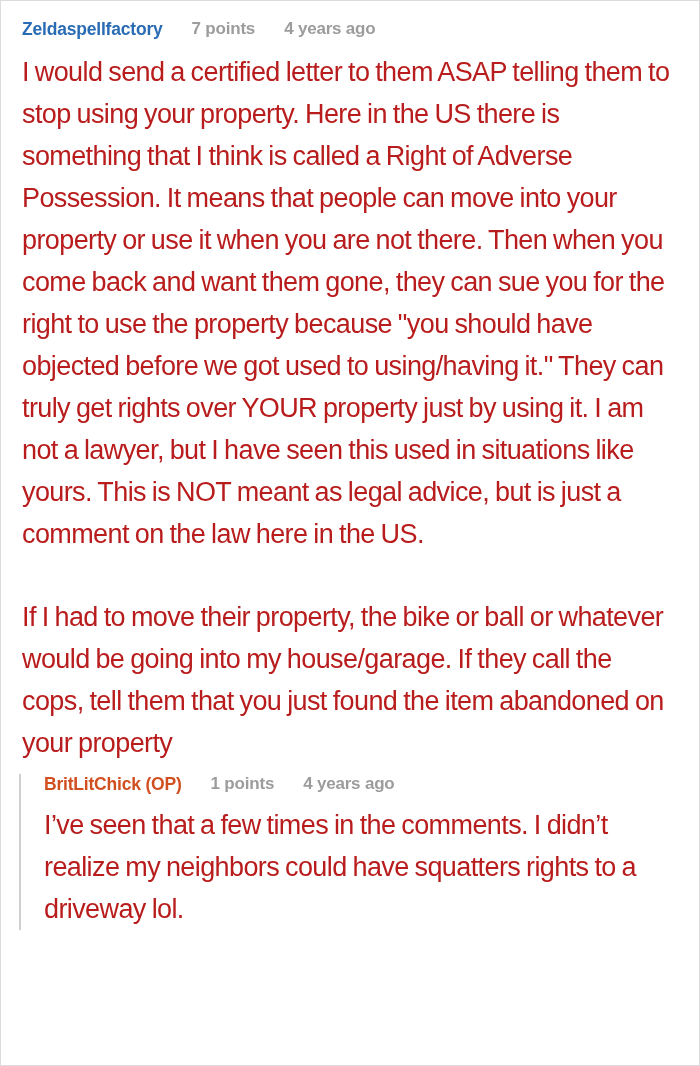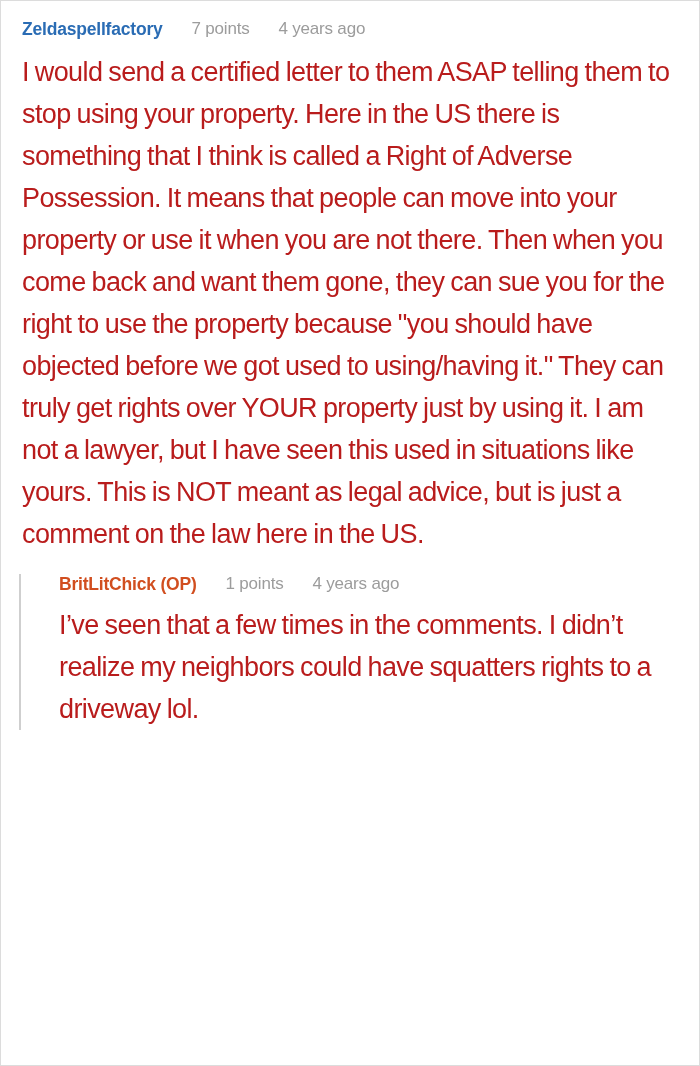--- a/index.html
+++ b/index.html
@@ -31,62 +31,64 @@
     letter-spacing: -0.2px;
   }
   .author.op {
     color: #d14e1f;
   }
   .meta {
     font-size: 17px;
     color: #9c9c9c;
     margin-left: 29px;
     letter-spacing: -0.2px;
+    font-weight: bold;
   }
   .comment-body {
     color: #b91c1c;
     font-size: 27px;
     line-height: 42px;
     letter-spacing: -0.6px;
     word-spacing: -1px;
     max-width: 660px;
   }
   .comment-body p {
     margin: 0 0 41px 0;
   }
   .comment-body p:last-child {
     margin-bottom: 0;
   }
   .top-comment .comment-body {
     margin-top: 11px;
   }
   .reply {
     margin-left: -3px;
-    margin-top: 19px;
+    margin-top: 10px;
     border-left: 2px solid #cfcfcf;
-    padding-left: 38px;
+    padding-left: 23px;
   }
   .reply .comment-body {
     margin-top: 9px;
     max-width: 640px;
   }
 </style>
 </head>
 <body>
 
 <div class="thread">
 
   <div class="comment top-comment">
     <div class="comment-header">
       <a href="#" class="author">Zeldaspellfactory</a>
       <span class="meta">7 points</span>
       <span class="meta">4 years ago</span>
     </div>
     <div class="comment-body">
       <p>I would send a certified letter to them ASAP telling them to stop using your property. Here in the US there is something that I think is called a Right of Adverse Possession. It means that people can move into your property or use it when you are not there. Then when you come back and want them gone, they can sue you for the right to use the property because "you should have objected before we got used to using/having it." They can truly get rights over YOUR property just by using it. I am not a lawyer, but I have seen this used in situations like yours. This is NOT meant as legal advice, but is just a comment on the law here in the US.</p>
+      <p>If I had to move their property, the bike or ball or whatever would be going into my house/garage. If they call the cops, tell them that you just found the item abandoned on your property</p>
     </div>
 
     <div class="comment reply">
       <div class="comment-header">
         <a href="#" class="author op">BritLitChick (OP)</a>
         <span class="meta">1 points</span>
         <span class="meta">4 years ago</span>
       </div>
       <div class="comment-body">
         <p>I’ve seen that a few times in the comments. I didn’t realize my neighbors could have squatters rights to a driveway lol.</p>

